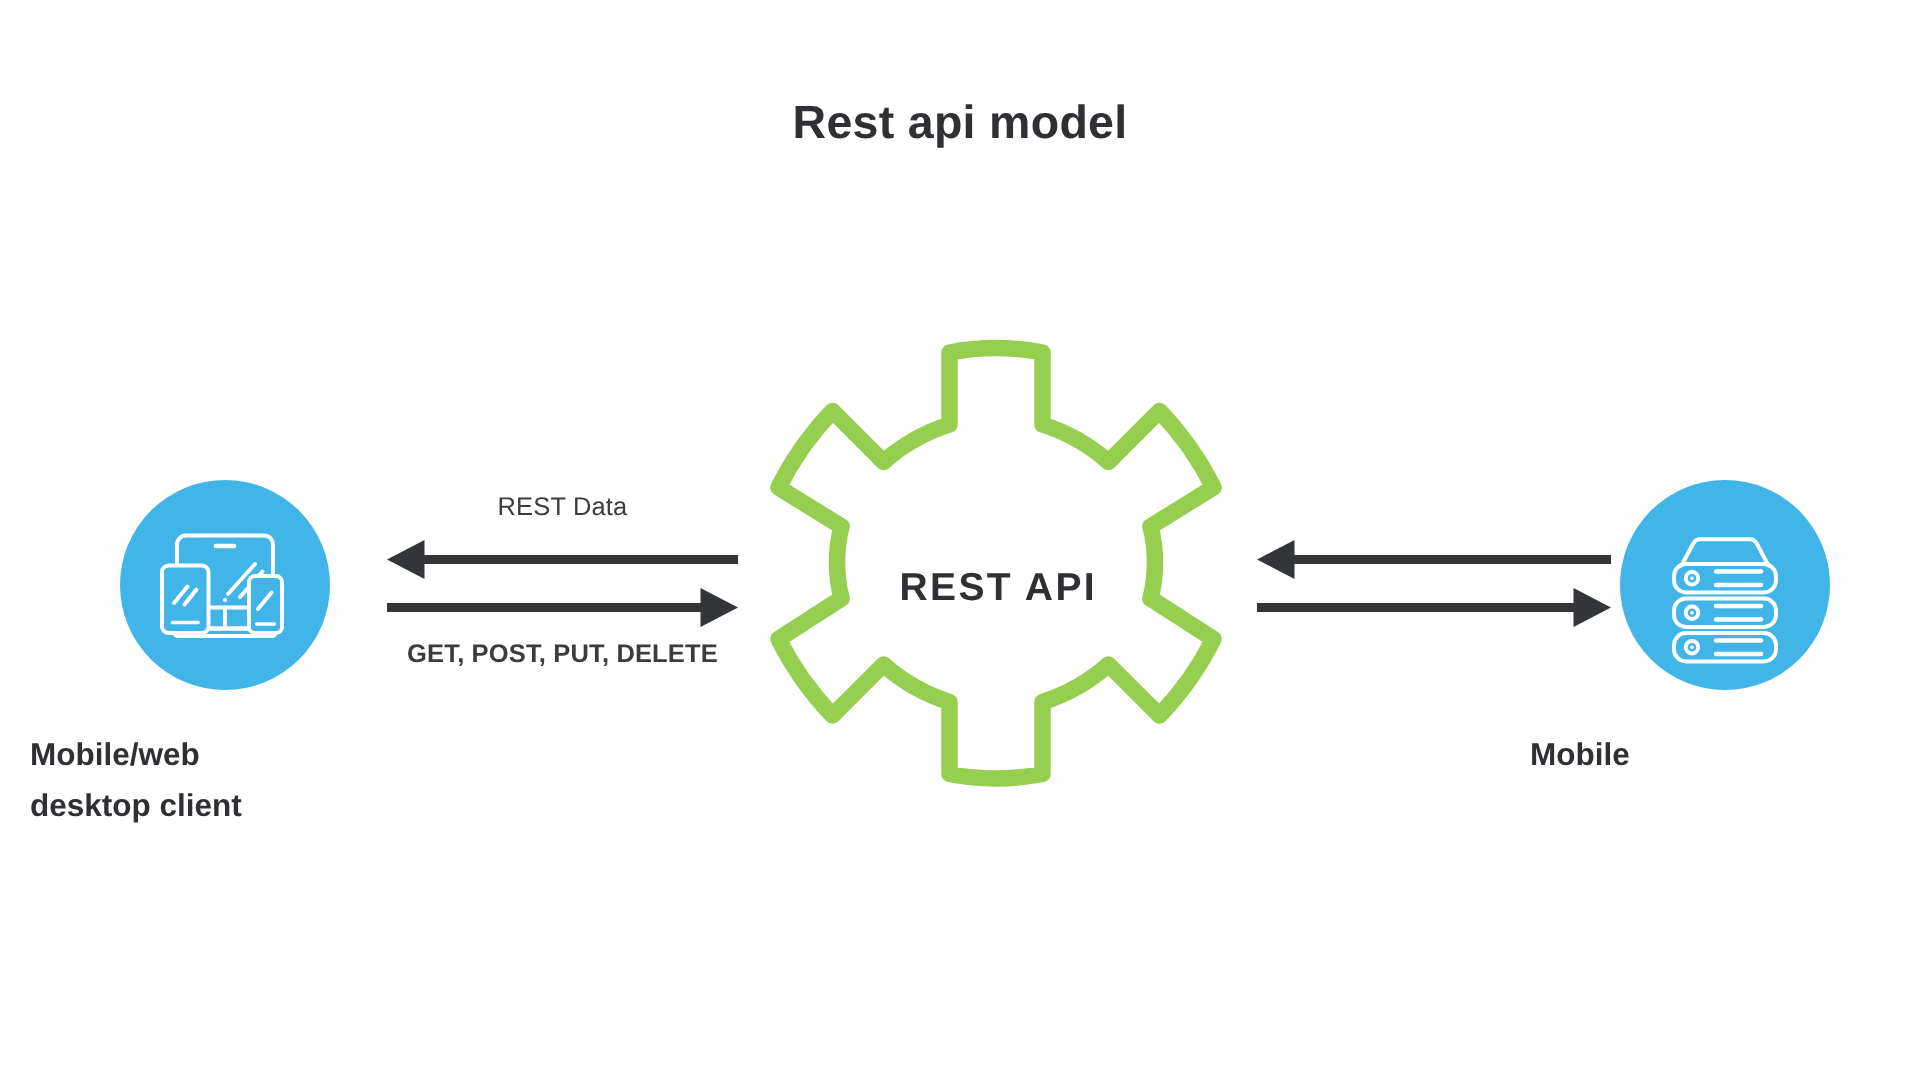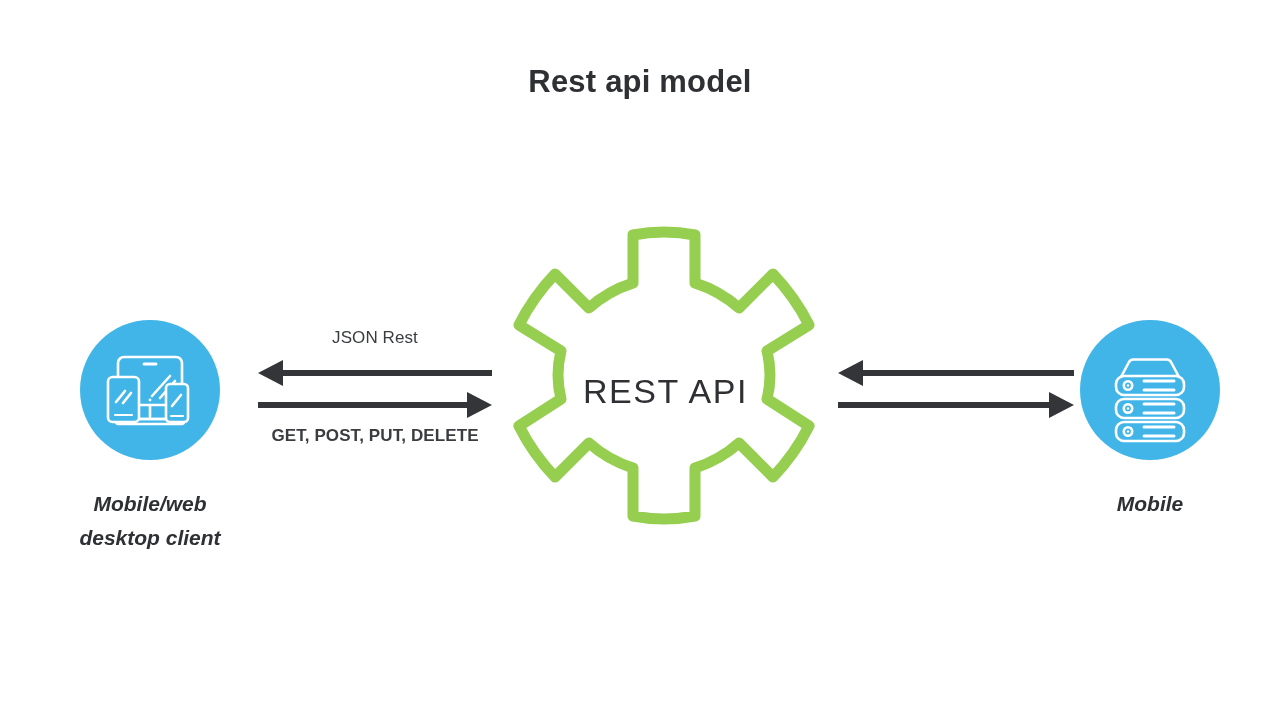--- a/index.html
+++ b/index.html
@@ -35,22 +35,20 @@
     font-weight: bold;
     letter-spacing: 0.2px;
     color: #2e3033;
     white-space: nowrap;
   }
 
   
   .node {
     position: absolute;
     width: 260px;
-    text-align: center;
-    font-style: italic;
   }
   .node.left  { left: 20px;   top: 320px; }
   .node.right { left: 1020px; top: 320px; }
 
   .circle {
     width: 140px;
     height: 140px;
     border-radius: 50%;
     margin: 0 auto;
     position: relative;
@@ -78,22 +76,22 @@
   .gear svg { display: block; }
   .gear-label {
     position: absolute;
     left: 0;
     top: 0;
     width: 344px;
     height: 360px;
     display: flex;
     align-items: center;
     justify-content: center;
-    font-size: 34px;
-    font-weight: 400;
+    font-size: 26px;
+    font-weight: 700;
     letter-spacing: 1.6px;
     color: #2e3033;
     padding-left: 3px;
     box-sizing: border-box;
     pointer-events: none;
   }
 
   
   .arrow-group {
     position: absolute;
@@ -229,21 +227,21 @@
       <g>
         <line x1="26" y1="51" x2="242" y2="51" stroke="#333538" stroke-width="6"></line>
         <polygon points="8,51 33,38 33,64" fill="#333538"></polygon>
       </g>
 
       <g>
         <line x1="8" y1="83" x2="224" y2="83" stroke="#333538" stroke-width="6"></line>
         <polygon points="242,83 217,70 217,96" fill="#333538"></polygon>
       </g>
     </svg>
-    <div class="arrow-caption caption-top">JSON Rest</div>
+    <div class="arrow-caption caption-top">REST Data</div>
     <div class="arrow-caption caption-bottom">GET, POST, PUT, DELETE</div>
   </div>
 
   <div class="arrow-group right">
     <svg width="252" height="130" viewBox="0 0 252 130">
 
       <g>
         <line x1="26" y1="51" x2="244" y2="51" stroke="#333538" stroke-width="6"></line>
         <polygon points="8,51 33,38 33,64" fill="#333538"></polygon>
       </g>

